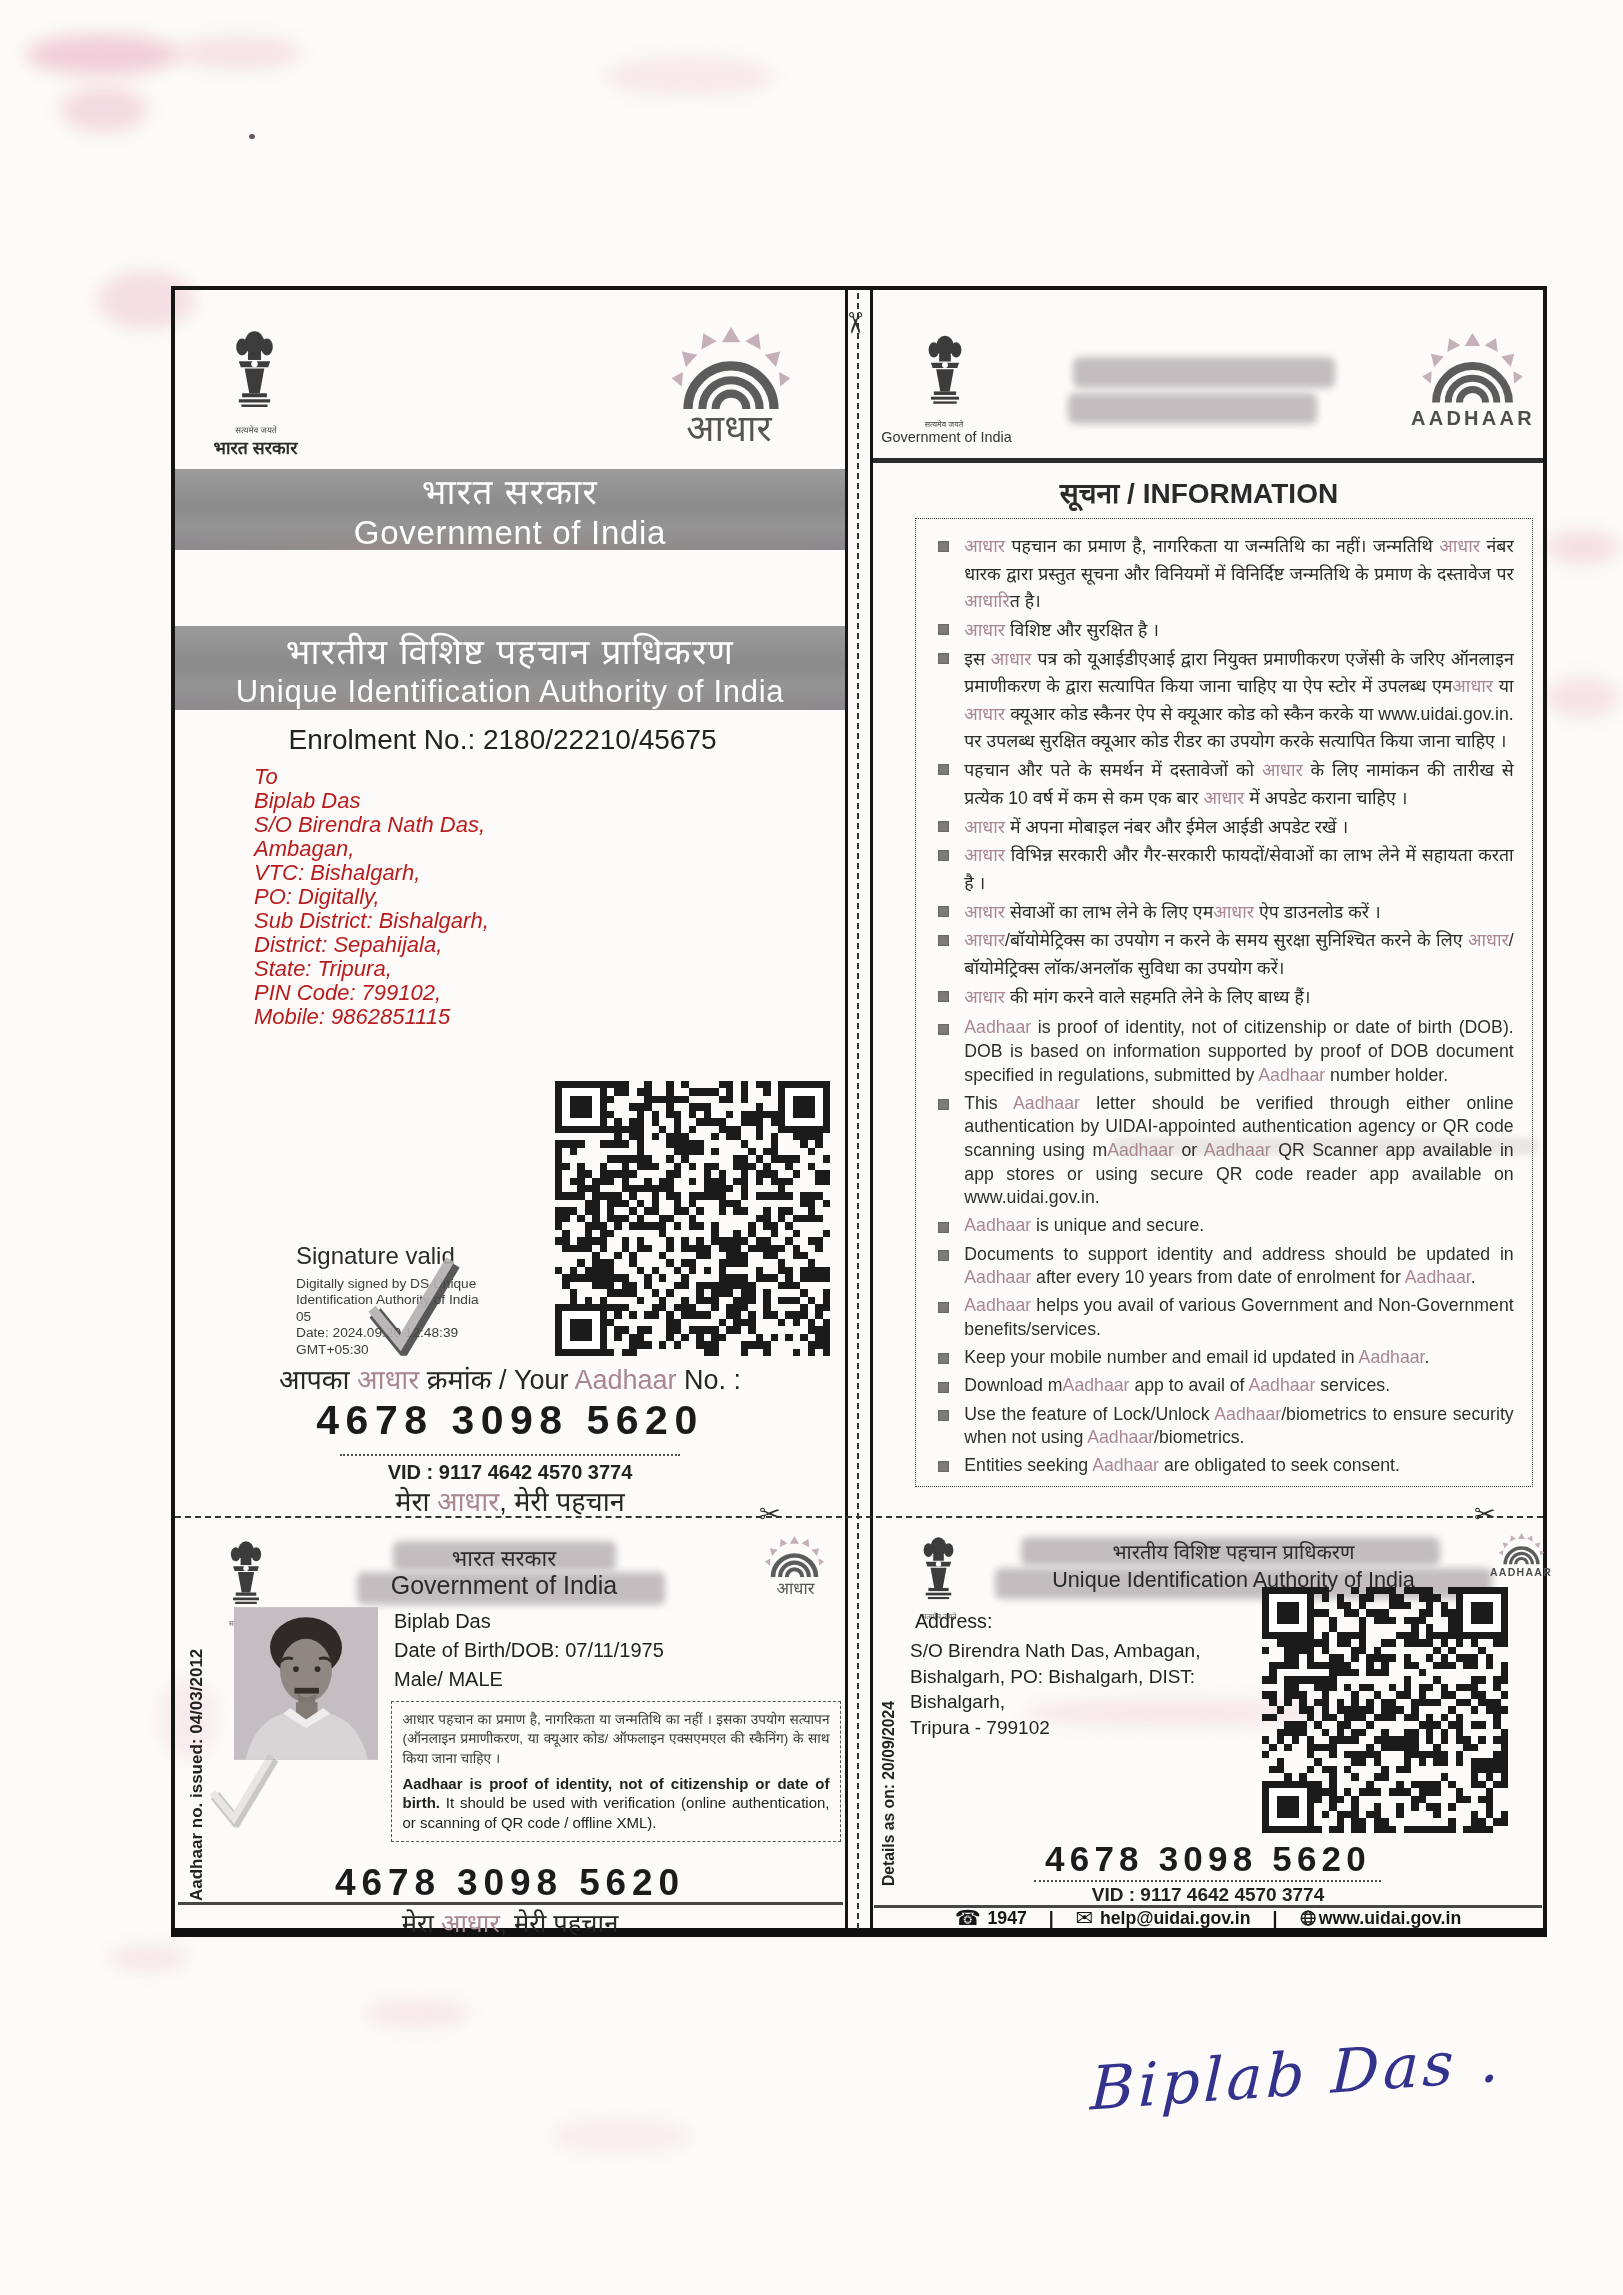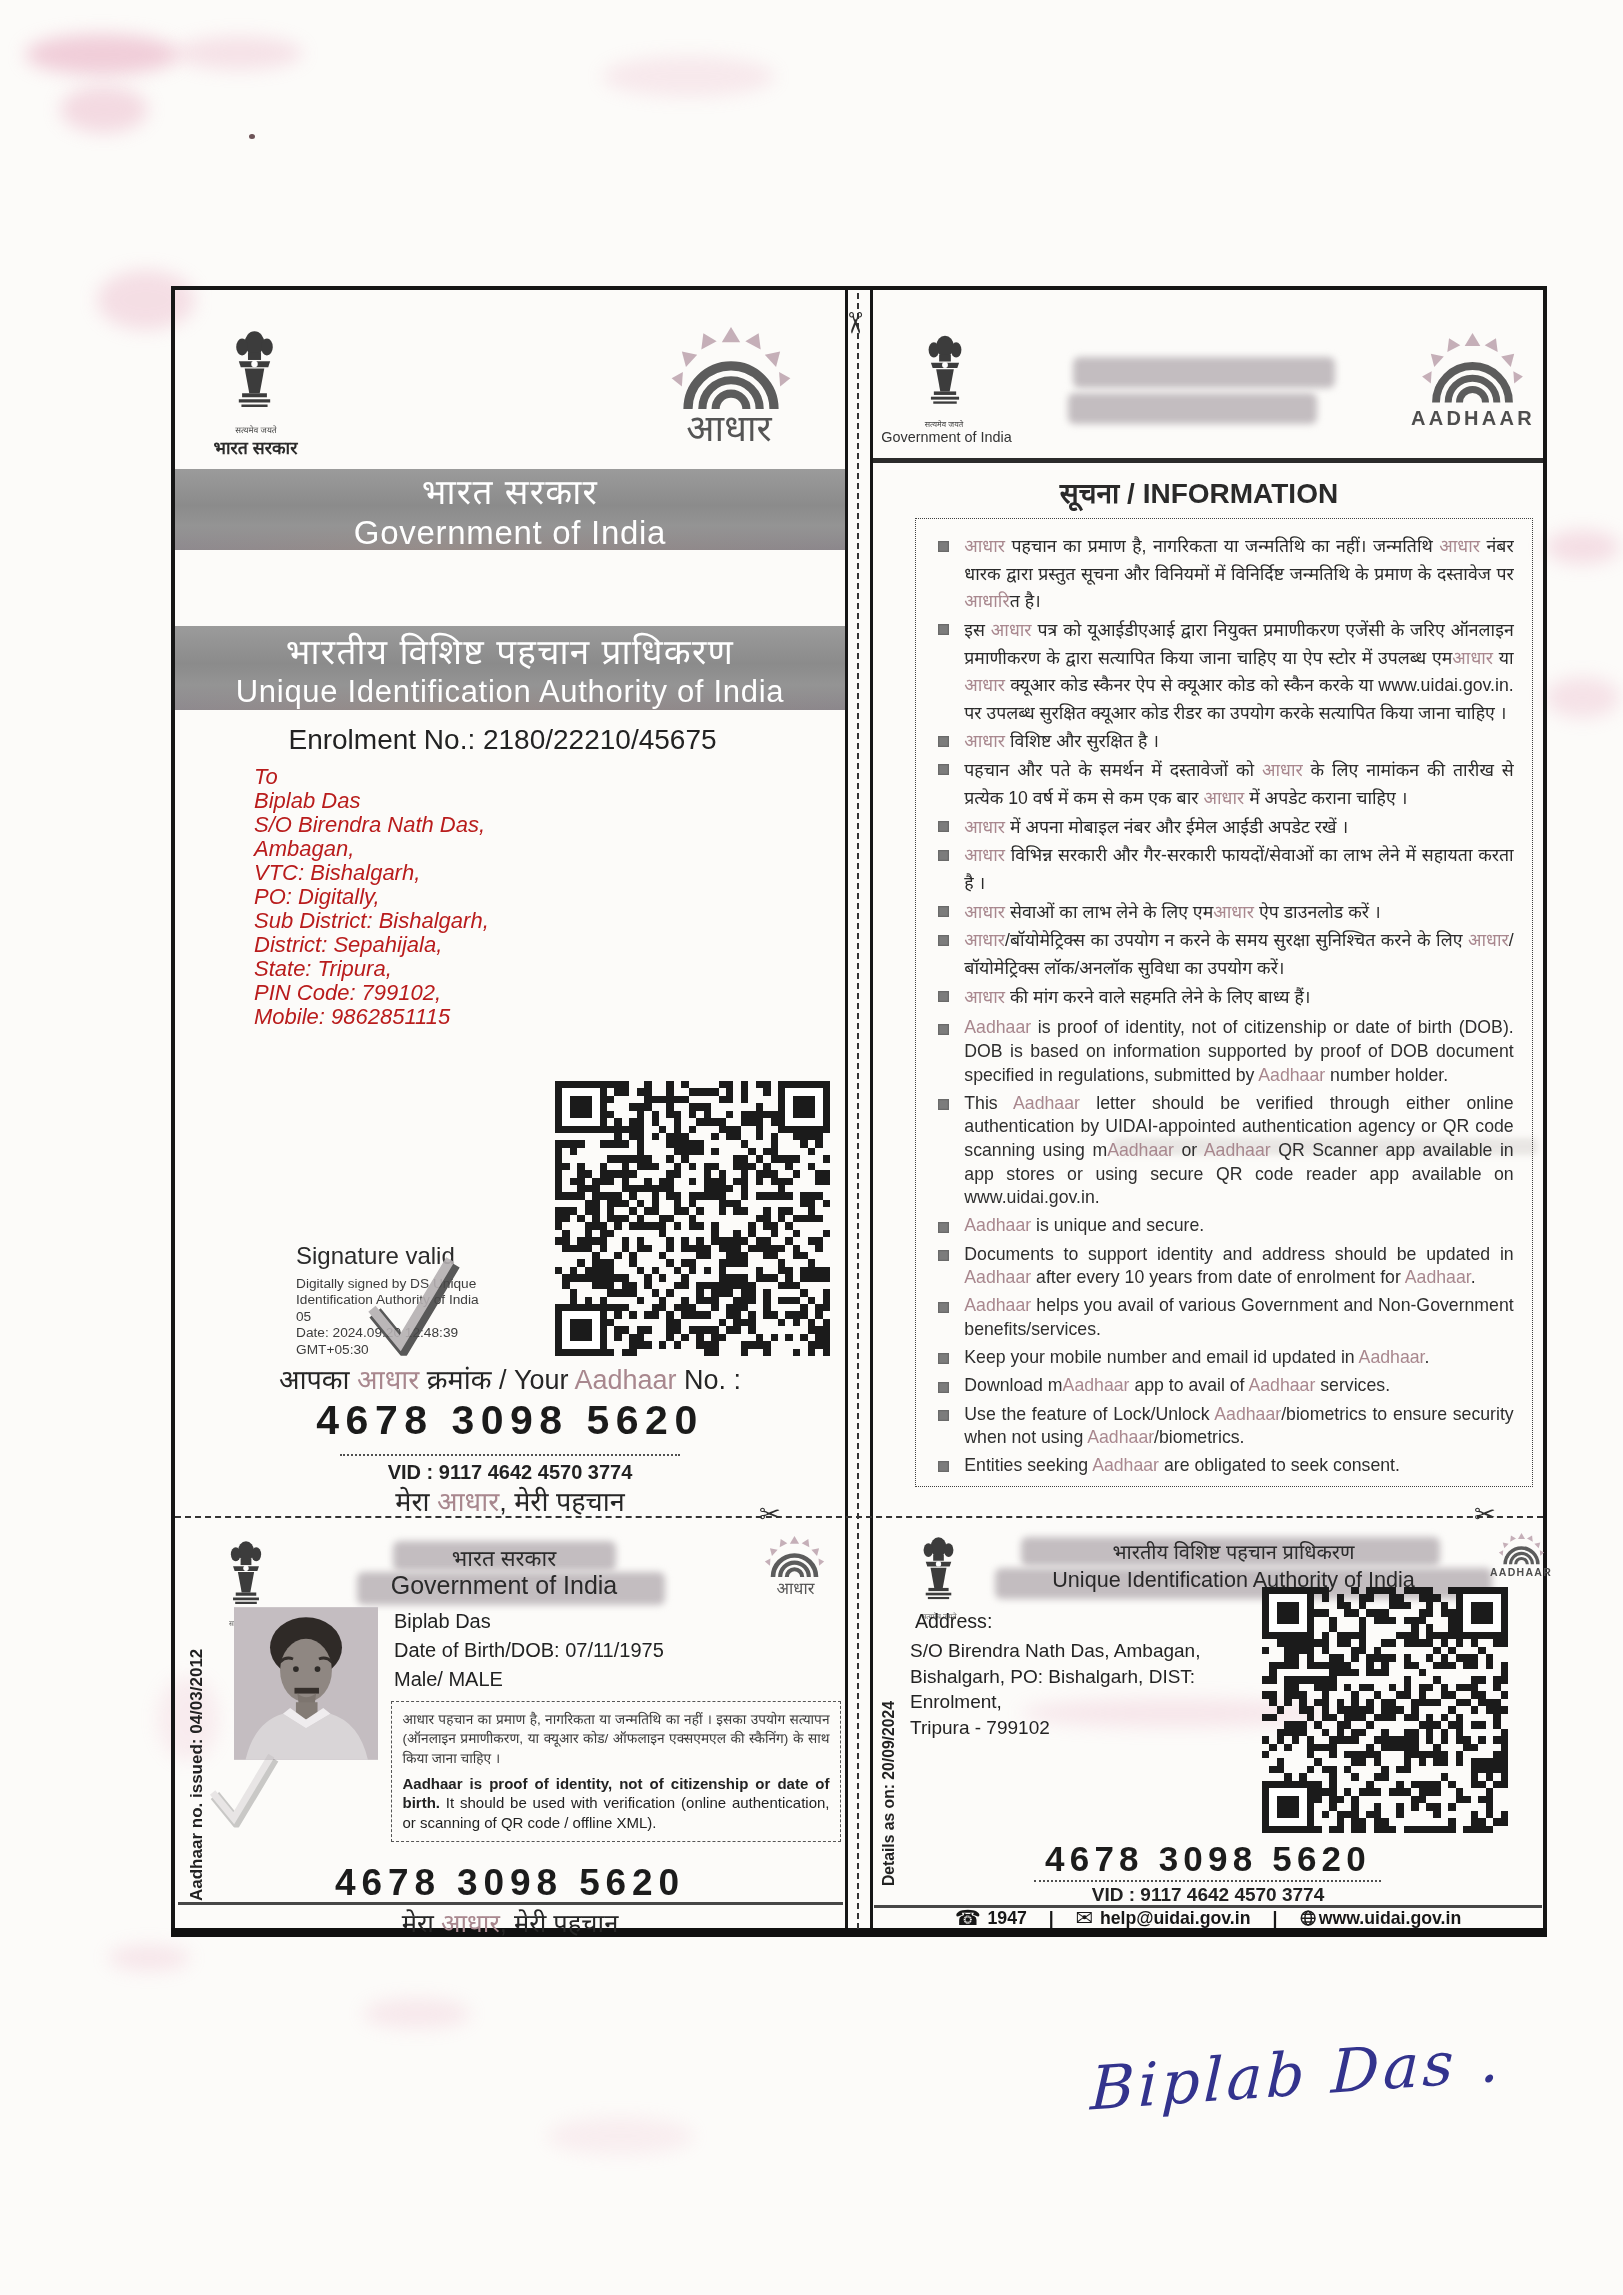--- a/index.html
+++ b/index.html
@@ -859,22 +859,22 @@
         <use href="#aadhaar-sun"></use>
       </svg>
     <div class="abs ctr" style="left:1401px;top:407px;width:144px;font-size:20px;font-weight:bold;letter-spacing:3.3px;color:#4e4e4e">AADHAAR</div>
 
     <div class="abs" style="left:873px;top:458px;width:670px;height:4.6px;background:#2b2b2b"></div>
     <div class="abs ctr" style="left:873px;top:473px;width:652px;font-size:28px;font-weight:bold;color:#2a2a2a">सूचना / INFORMATION</div>
 
     <div class="abs" style="left:915px;top:518px;width:618px;height:969px;border:1.3px dotted #3f3f3f;box-sizing:border-box;padding:14.4px 18.3px;overflow:hidden">
       <ul class="bullets bullets-hi">
           <li><span class="acc">आधार</span> पहचान का प्रमाण है, नागरिकता या जन्मतिथि का नहीं। जन्मतिथि <span class="acc">आधार</span> नंबर धारक द्वारा प्रस्तुत सूचना और विनियमों में विनिर्दिष्ट जन्मतिथि के प्रमाण के दस्तावेज पर <span class="acc">आधार</span>ित है।</li>
+          <li><span class="acc">आधार</span> विशिष्ट और सुरक्षित है ।</li>
           <li>इस <span class="acc">आधार</span> पत्र को यूआईडीएआई द्वारा नियुक्त प्रमाणीकरण एजेंसी के जरिए ऑनलाइन प्रमाणीकरण के द्वारा सत्यापित किया जाना चाहिए या ऐप स्टोर में उपलब्ध एम<span class="acc">आधार</span> या <span class="acc">आधार</span> क्यूआर कोड स्कैनर ऐप से क्यूआर कोड को स्कैन करके या www.uidai.gov.in. पर उपलब्ध सुरक्षित क्यूआर कोड रीडर का उपयोग करके सत्यापित किया जाना चाहिए ।</li>
-          <li><span class="acc">आधार</span> विशिष्ट और सुरक्षित है ।</li>
           <li>पहचान और पते के समर्थन में दस्तावेजों को <span class="acc">आधार</span> के लिए नामांकन की तारीख से प्रत्येक 10 वर्ष में कम से कम एक बार <span class="acc">आधार</span> में अपडेट कराना चाहिए ।</li>
           <li><span class="acc">आधार</span> में अपना मोबाइल नंबर और ईमेल आईडी अपडेट रखें ।</li>
           <li><span class="acc">आधार</span> विभिन्न सरकारी और गैर-सरकारी फायदों/सेवाओं का लाभ लेने में सहायता करता है ।</li>
           <li><span class="acc">आधार</span> सेवाओं का लाभ लेने के लिए एम<span class="acc">आधार</span> ऐप डाउनलोड करें ।</li>
           <li><span class="acc">आधार</span>/बॉयोमेट्रिक्स का उपयोग न करने के समय सुरक्षा सुनिश्चित करने के लिए <span class="acc">आधार</span>/बॉयोमेट्रिक्स लॉक/अनलॉक सुविधा का उपयोग करें।</li>
           <li><span class="acc">आधार</span> की मांग करने वाले सहमति लेने के लिए बाध्य हैं।</li>
         </ul>
       <ul class="bullets bullets-en" style="margin-top:5.2px">
           <li><span class="acc">Aadhaar</span> is proof of identity, not of citizenship or date of birth (DOB). DOB is based on information supported by proof of DOB document specified in regulations, submitted by <span class="acc">Aadhaar</span> number holder.</li>
           <li>This <span class="acc">Aadhaar</span> letter should be verified through either online authentication by UIDAI-appointed authentication agency or QR code scanning using m<span class="acc">Aadhaar</span> or <span class="acc">Aadhaar</span> QR Scanner app available in app stores or using secure QR code reader app available on www.uidai.gov.in.</li>
@@ -955,21 +955,21 @@
         <use href="#aadhaar-sun"></use>
       </svg>
     <div class="abs ctr" style="left:1485px;top:1566px;width:72px;font-size:10.5px;font-weight:bold;letter-spacing:1.3px;color:#4e4e4e">AADHAAR</div>
 
     <div class="rot" style="left:880px;top:1886px;font-size:15.7px;font-weight:bold;color:#222">Details as on: 20/09/2024</div>
 
     <div class="abs" style="left:915px;top:1610px;font-size:19.6px;color:#222">Address:</div>
     <div class="abs" style="left:910px;top:1638px;width:353px;font-size:19px;line-height:25.5px;color:#232323">
         <div>S/O Birendra Nath Das, Ambagan,</div>
         <div>Bishalgarh, PO: Bishalgarh, DIST:</div>
-        <div>Enrolment,</div>
+        <div>Bishalgarh,</div>
         <div>Tripura - 799102</div>
       </div>
 
     <div class="qrbox" style="left:1262px;top:1587px;width:246px;height:246px"><svg viewBox="0 0 33 33" width="100%" height="100%" preserveAspectRatio="none" shape-rendering="crispEdges" fill="#1b1b1b">
           <rect x="1" y="0" width="1" height="1"></rect>
           <rect x="5" y="0" width="1" height="1"></rect>
           <rect x="7" y="0" width="1" height="1"></rect>
           <rect x="8" y="0" width="1" height="1"></rect>
           <rect x="12" y="0" width="1" height="1"></rect>
           <rect x="14" y="0" width="1" height="1"></rect>

